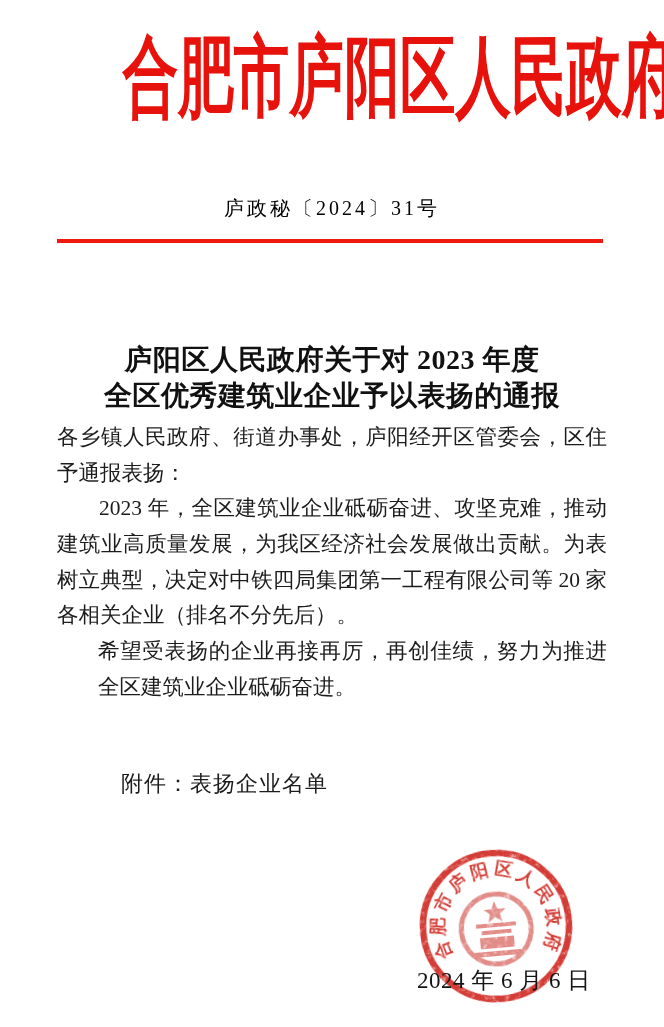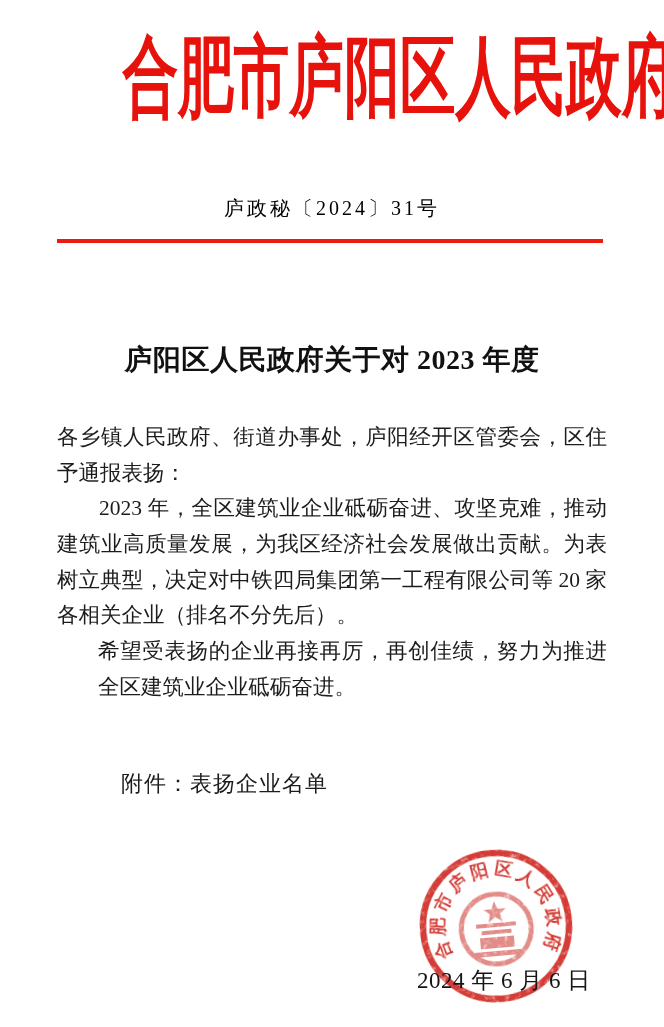--- a/index.html
+++ b/index.html
@@ -129,20 +129,21 @@
 <div class="page">
 
   <div class="letterhead">合肥市庐阳区人民政府文件</div>
 
   <div class="doc-number">庐政秘〔2024〕31号</div>
 
   <div class="red-rule"></div>
 
   <div class="doc-title">
     <div>庐阳区人民政府关于对 2023 年度</div>
+    <div>全区优秀建筑业企业予以表扬的通报</div>
   </div>
 
   <div class="body-text">
     <div class="bline full">各乡镇人民政府、街道办事处，庐阳经开区管委会，区住建局，</div>
     <div class="bline">予通报表扬：</div>
     <div class="bline full indent-first">2023 年，全区建筑业企业砥砺奋进、攻坚克难，推动了我区</div>
     <div class="bline full">建筑业高质量发展，为我区经济社会发展做出贡献。为表扬先进，</div>
     <div class="bline full">树立典型，决定对中铁四局集团第一工程有限公司等 20 家企业给</div>
     <div class="bline">各相关企业（排名不分先后）。</div>
     <div class="bline full block-indent">希望受表扬的企业再接再厉，再创佳绩，努力为推进我区建</div>

